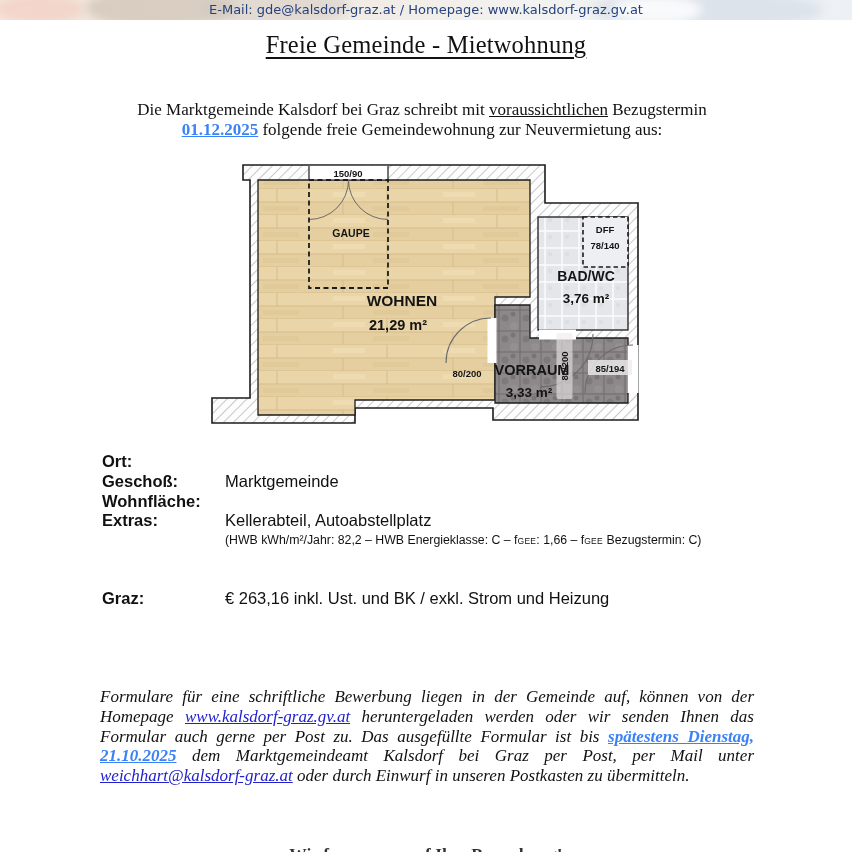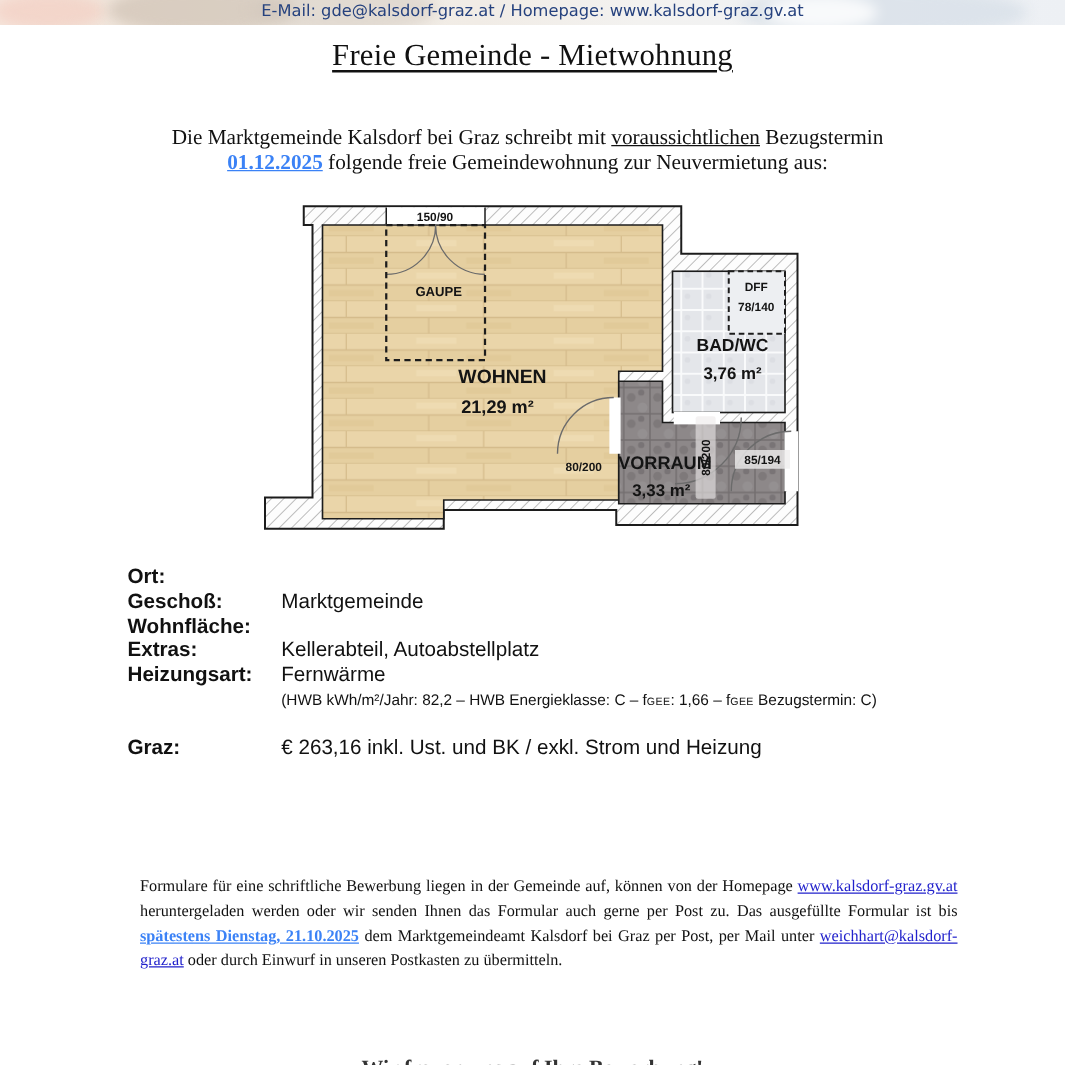--- a/index.html
+++ b/index.html
@@ -40,22 +40,22 @@
   
   .details{position:absolute;top:428px;left:102px;width:660px;
     font-family:"Liberation Sans",sans-serif;font-size:16.5px;line-height:19.8px;margin-top:24px;}
   .costs{position:absolute;top:589px;left:102px;width:660px;
     font-family:"Liberation Sans",sans-serif;font-size:16.5px;line-height:19.8px;}
   .drow{display:grid;grid-template-columns:123px auto;}
   .dlabel{font-weight:bold;}
   .note{font-size:12.3px;line-height:14px;margin-left:123px;margin-top:2px;color:#111;}
 
   
-  .closing{position:absolute;top:687px;left:100px;width:654px;margin:12px;
-    text-align:justify;font-size:13px;line-height:19.8px;}
+  .closing{position:absolute;top:687px;left:100px;width:654px;margin:0;
+    text-align:justify;font-size:17px;line-height:19.8px;font-style:italic;}
 
   
   .cutoff{position:absolute;top:844px;left:0;width:100%;text-align:center;
     font-size:17.5px;font-weight:bold;color:#333;}
 </style>
 </head>
 <body>
 
 <div class="page">
 
@@ -154,24 +154,20 @@
       <span class="dlabel">Geschoß:</span>
       <span class="dvalue">Marktgemeinde</span>
     </div>
     <div class="drow">
       <span class="dlabel">Wohnfläche:</span>
     </div>
     <div class="drow">
       <span class="dlabel">Extras:</span>
       <span class="dvalue">Kellerabteil, Autoabstellplatz</span>
     </div>
-    <div class="drow">
-      <span class="dlabel">Heizungsart:</span>
-      <span class="dvalue">Fernwärme</span>
-    </div>
     <div class="note"><span>(HWB kWh/m²/Jahr: 82,2 – HWB Energieklasse: C – f</span><span class="seg-sub">GEE</span><span>: 1,66 – f</span><span class="seg-sub">GEE</span><span> Bezugstermin: C)</span></div>
   </div>
 
   <div class="costs">
     <div class="drow">
       <span class="dlabel">Graz:</span>
       <span class="dvalue">€ 263,16 inkl. Ust. und BK / exkl. Strom und Heizung</span>
     </div>
   </div>
 

